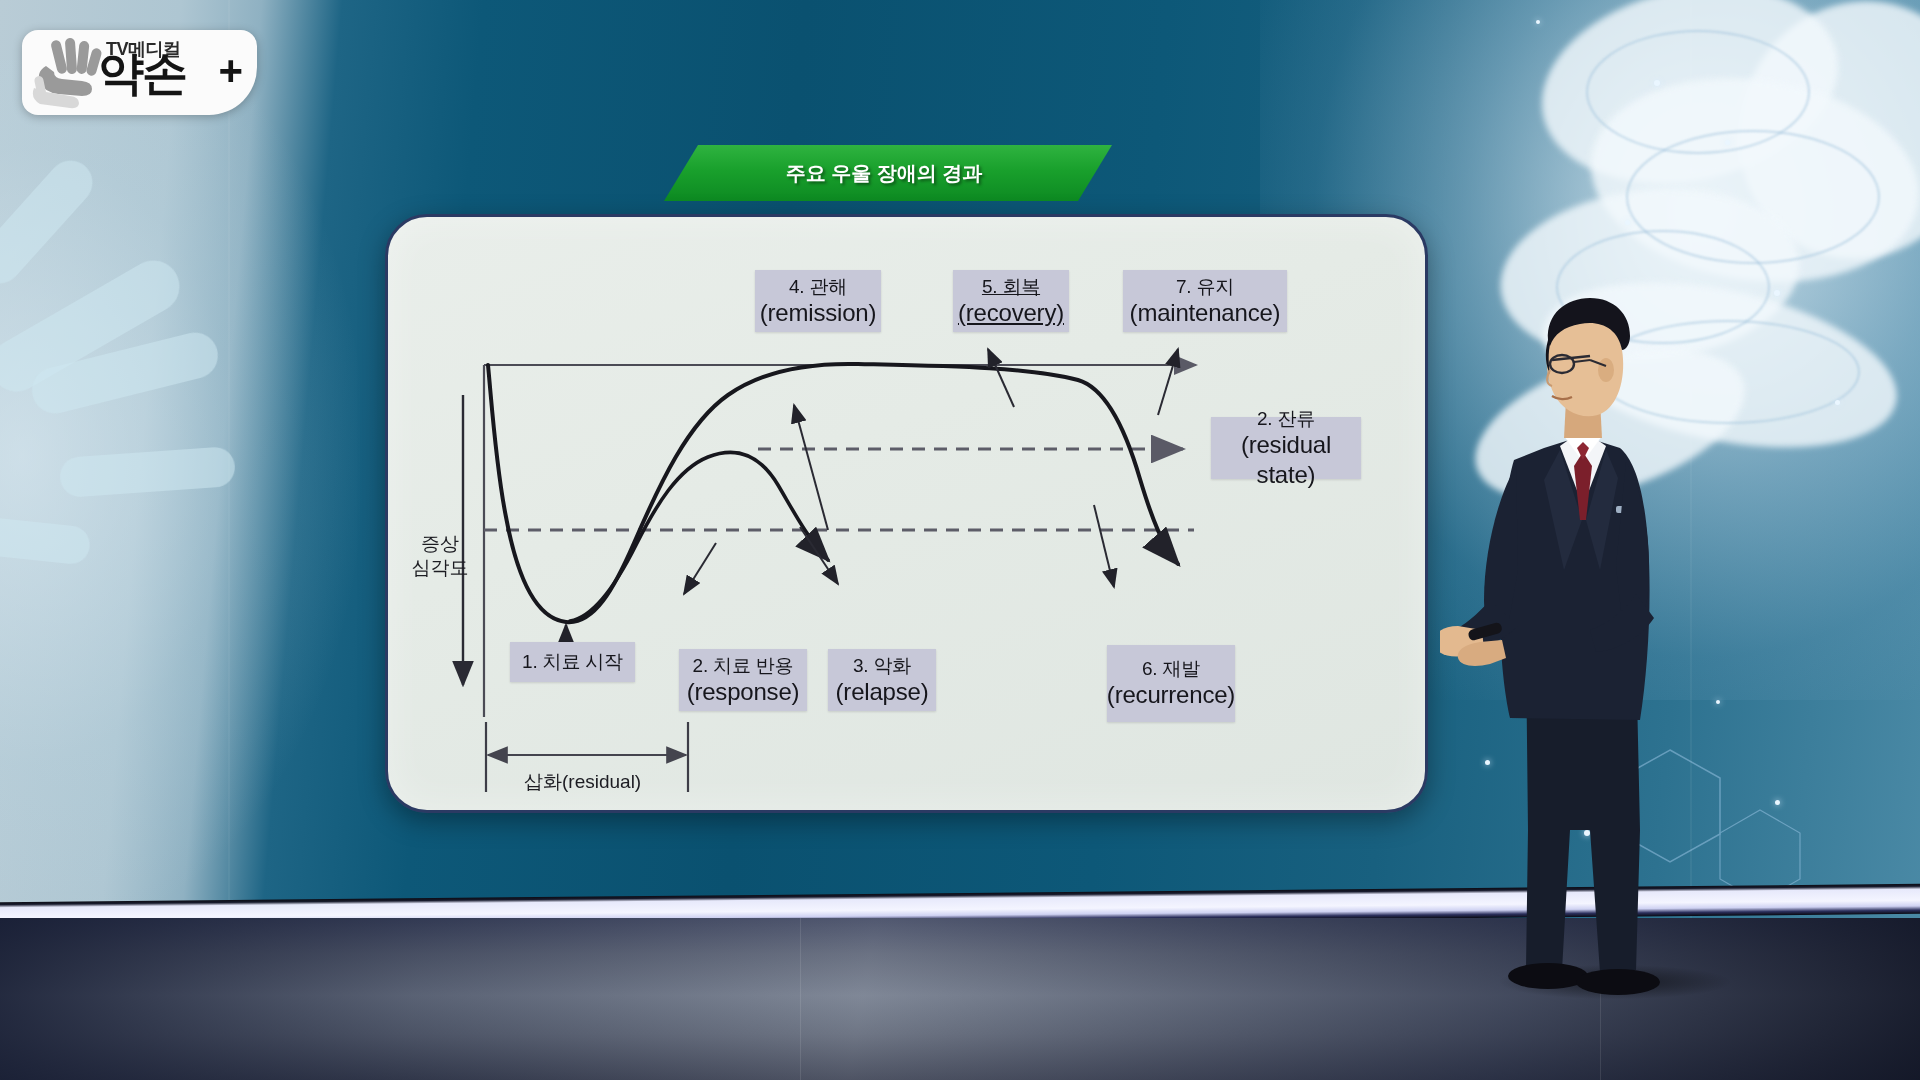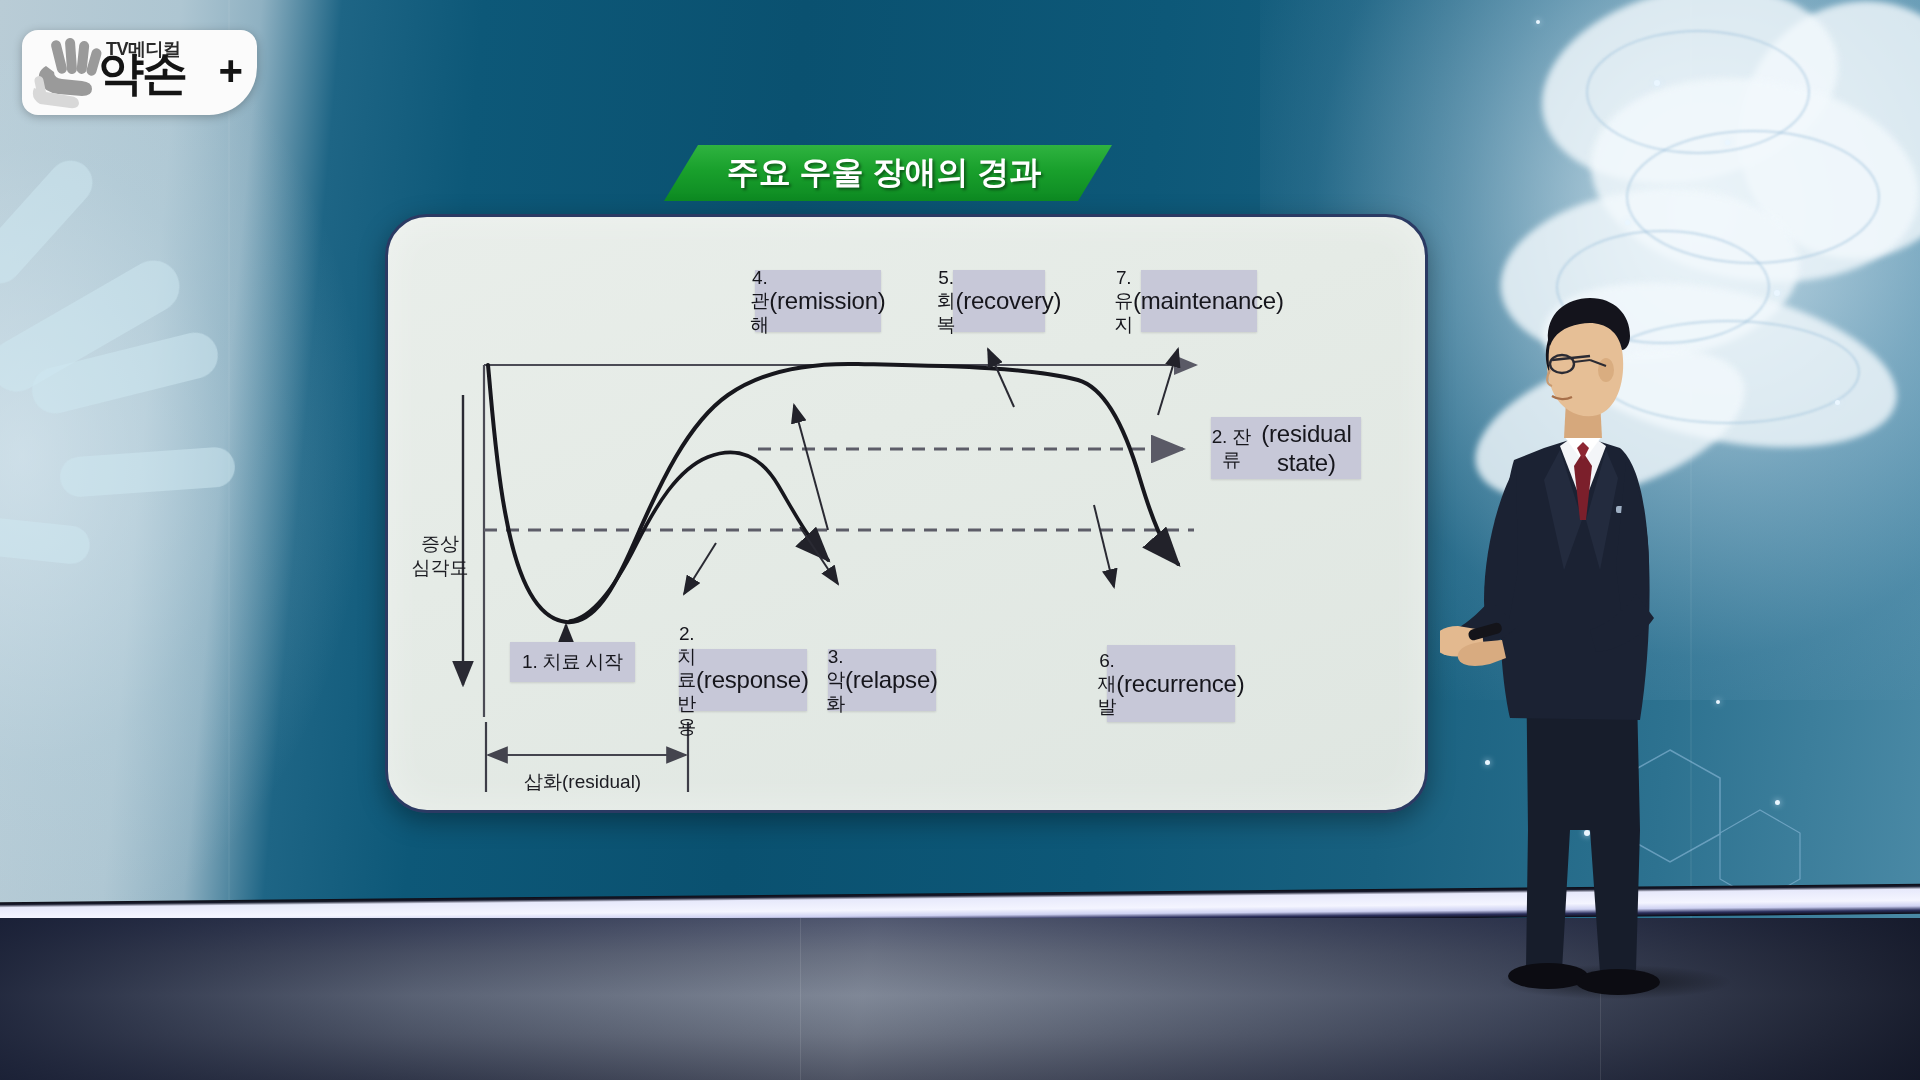--- a/index.html
+++ b/index.html
@@ -91,41 +91,41 @@
 
   
   .banner{
     position:absolute;left:664px;top:145px;width:448px;height:56px;
     background:linear-gradient(180deg,#2fb340 0%,#19a02c 45%,#0d8a22 100%);
     clip-path:polygon(34px 0,448px 0,414px 56px,0 56px);
     display:flex;align-items:center;justify-content:center;
     box-shadow:0 3px 10px rgba(0,0,0,.35);
   }
   .banner-text{
-    color:#ffffff;font-size:32px;font-weight:700;letter-spacing:0px;
+    color:#ffffff;font-size:20px;font-weight:700;letter-spacing:0px;
     text-shadow:2px 2px 3px rgba(0,0,0,.45);
     transform:translateX(-4px);
   }
 
   
   .board{
     position:absolute;left:385px;top:214px;width:1037px;height:593px;
     background:linear-gradient(160deg,#e9eeea 0%,#e5ebe6 40%,#dfe6e1 100%);
     border-radius:42px;
     border:3px solid #2b3a63;
     box-shadow:0 8px 26px rgba(0,0,0,.35), inset 0 0 40px rgba(255,255,255,.35);
     overflow:hidden;
   }
   .board-inner{position:absolute;inset:0;}
   .board-svg{position:absolute;left:0;top:0;width:1037px;height:593px;}
 
   
   .lbl{
     position:absolute;background:#c7c8d8;color:#16161c;
-    display:flex;align-items:center;justify-content:center;
+    display:flex;flex-direction:column;align-items:center;justify-content:center;
     line-height:1.22;text-align:center;letter-spacing:-.2px;
     box-shadow:0 1px 2px rgba(0,0,0,.12);
   }
   .lbl .k{font-size:19px;}
   .lbl .e{font-size:24px;}
   .lbl.one-line{padding:0 0;justify-content:center;}
 
   .axis-label{
     position:absolute;color:#1c1c22;font-size:19px;line-height:1.28;text-align:center;
   }
@@ -292,31 +292,31 @@
       <div class="lbl" style="left:440px;top:432px;width:108px;height:62px;">
         <span class="k">3. 악화</span>
         <span class="e">(relapse)</span>
       </div>
 
       <div class="lbl" style="left:367px;top:53px;width:126px;height:62px;">
         <span class="k">4. 관해</span>
         <span class="e">(remission)</span>
       </div>
 
-      <div class="lbl" style="left:565px;top:53px;width:92px;height:62px;">
+      <div class="lbl" style="left:565px;top:53px;width:116px;height:62px;text-decoration:underline;">
         <span class="k">5. 회복</span>
         <span class="e">(recovery)</span>
       </div>
 
       <div class="lbl" style="left:719px;top:428px;width:128px;height:77px;">
         <span class="k">6. 재발</span>
         <span class="e">(recurrence)</span>
       </div>
 
-      <div class="lbl" style="left:753px;top:53px;width:116px;height:62px;">
+      <div class="lbl" style="left:735px;top:53px;width:164px;height:62px;">
         <span class="k">7. 유지</span>
         <span class="e">(maintenance)</span>
       </div>
 
       <div class="lbl" style="left:823px;top:200px;width:150px;height:62px;">
         <span class="k">2. 잔류</span>
         <span class="e">(residual state)</span>
       </div>
 
     </div>

